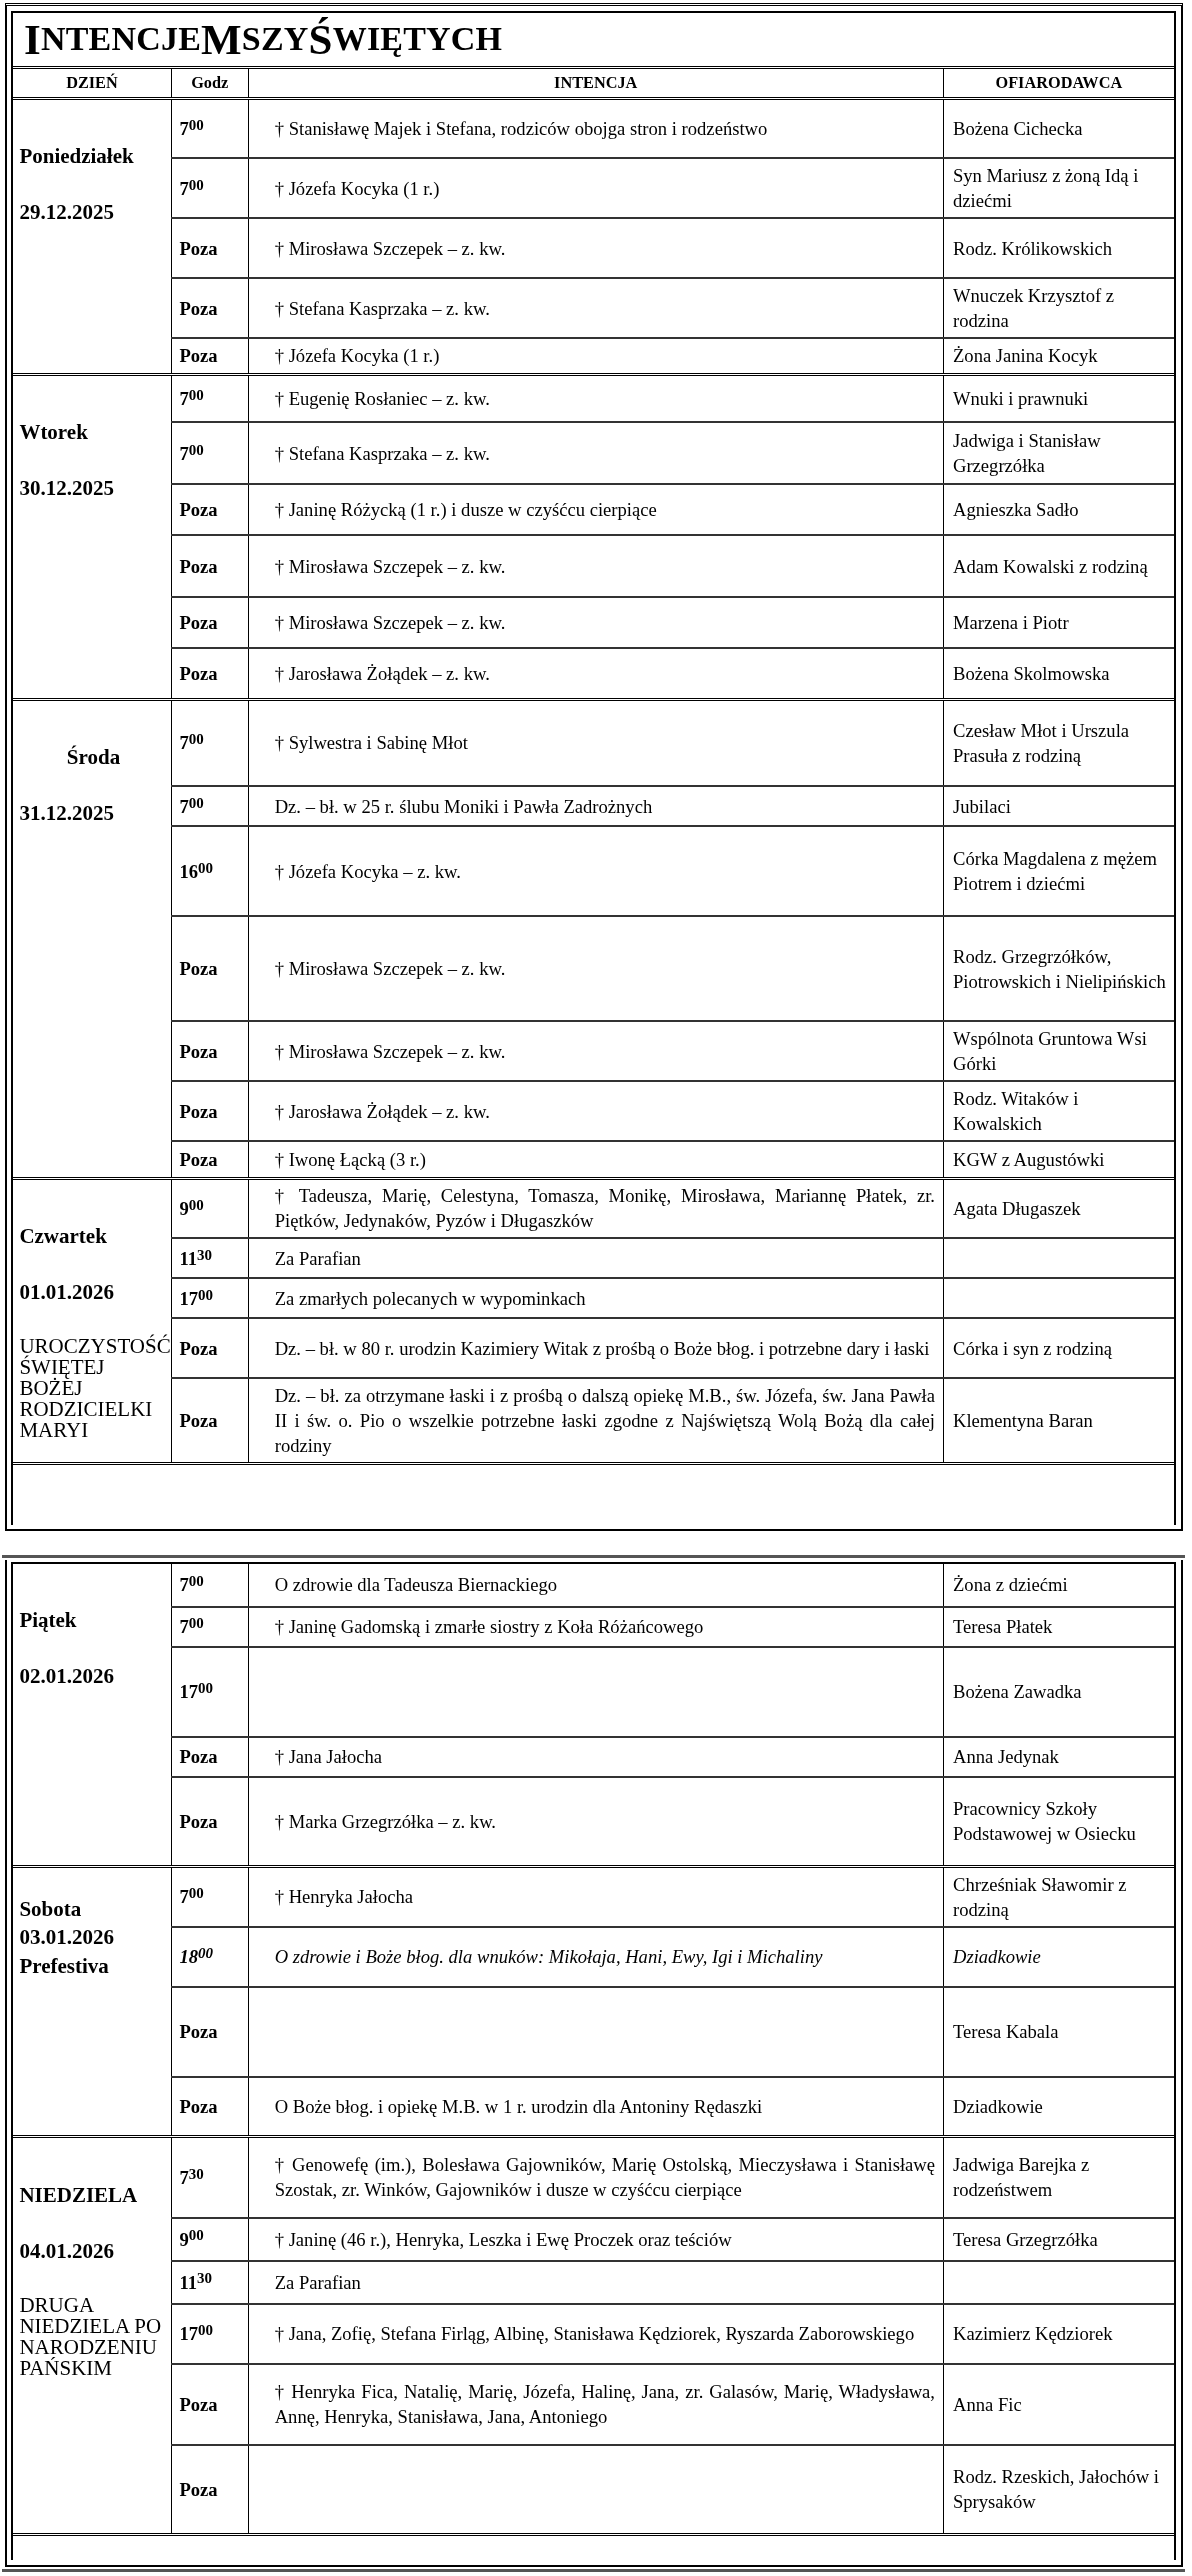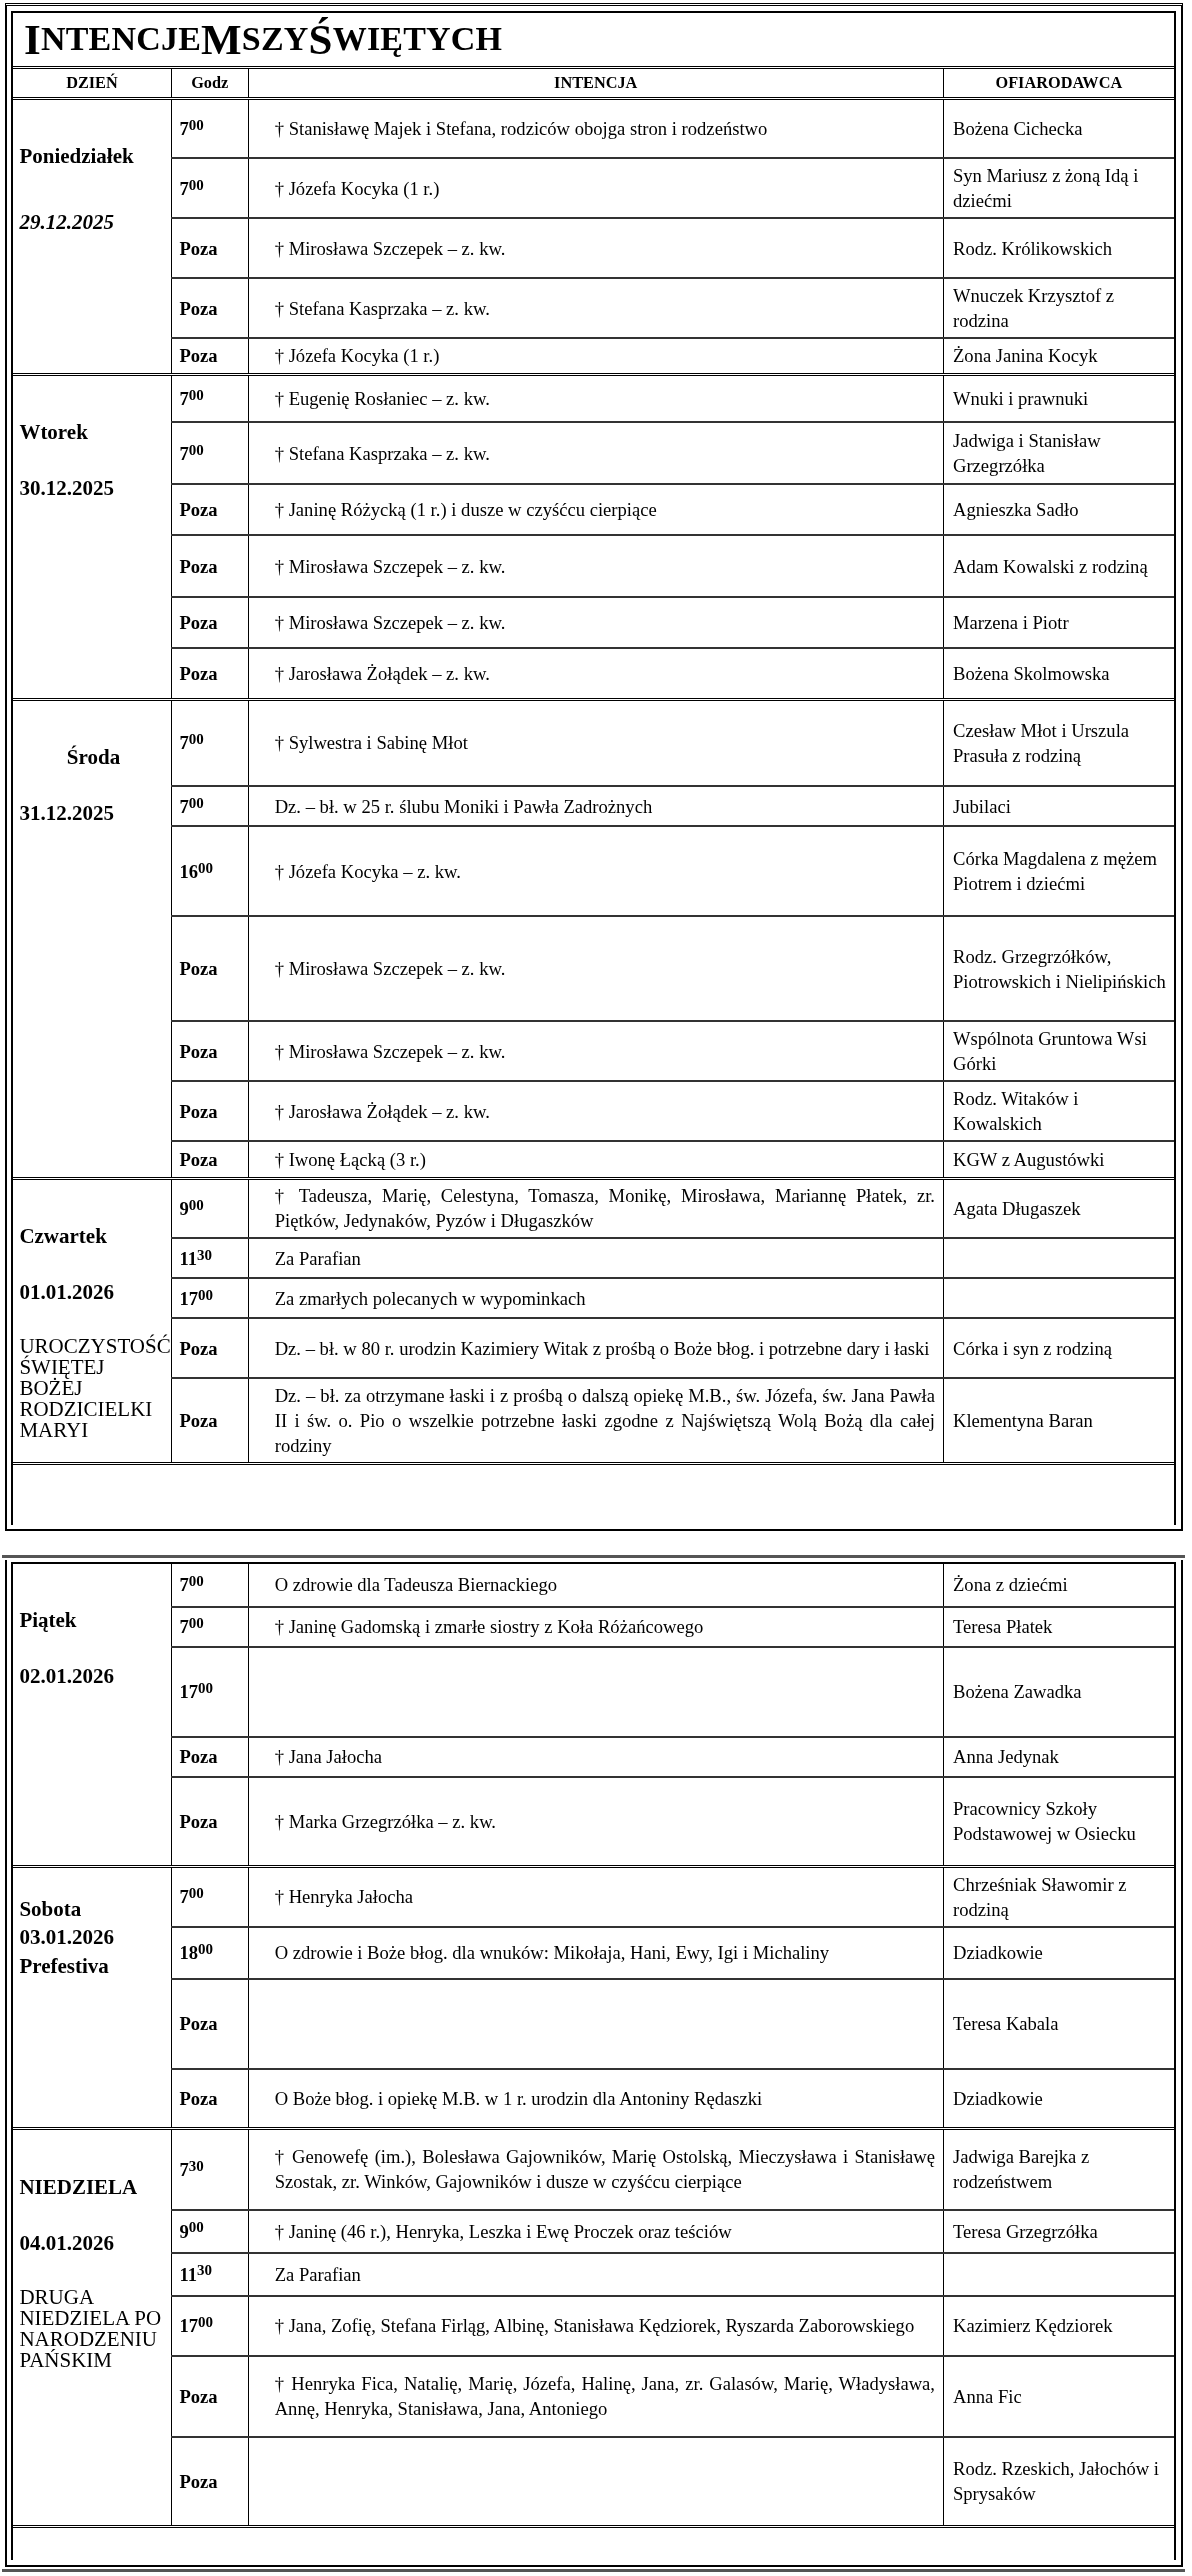--- a/index.html
+++ b/index.html
@@ -54,21 +54,21 @@
           <th>DZIEŃ</th>
           <th>Godz</th>
           <th>INTENCJA</th>
           <th>OFIARODAWCA</th>
         </tr>
       </thead>
       <tbody id="tbody-1">
           <tr style="height: 60px;">
             <td class="day" rowspan="5">
               <div class="day-name" style="margin-top: 34px;">Poniedziałek</div>
-              <div class="day-date" style="margin-top: 41px; font-style: italic;">29.12.2025</div>
+              <div class="day-date" style="margin-top: 31px;">29.12.2025</div>
             </td>
             <td class="hour"><span>7</span><sup>00</sup></td>
             <td class="int">† Stanisławę Majek i Stefana, rodziców obojga stron i rodzeństwo</td>
             <td class="don">Bożena Cichecka</td>
           </tr>
           <tr style="height: 60px;">
             <td class="hour"><span>7</span><sup>00</sup></td>
             <td class="int">† Józefa Kocyka (1 r.)</td>
             <td class="don">Syn Mariusz z żoną Idą i dziećmi</td>
           </tr>
@@ -237,21 +237,21 @@
           <tr style="height: 60px;">
             <td class="day" rowspan="4">
               <div class="day-name" style="margin-top: 18.6px;">Sobota</div>
               <div class="day-date" style="margin-top: 3.1px;">03.01.2026</div>
               <div class="day-date" style="margin-top: 3.1px;">Prefestiva</div>
             </td>
             <td class="hour"><span>7</span><sup>00</sup></td>
             <td class="int">† Henryka Jałocha</td>
             <td class="don">Chrześniak Sławomir z rodziną</td>
           </tr>
-          <tr style="height: 52px;">
+          <tr style="height: 60px; font-style: italic;">
             <td class="hour"><span>18</span><sup>00</sup></td>
             <td class="int">O zdrowie i Boże błog. dla wnuków: Mikołaja, Hani, Ewy, Igi i Michaliny</td>
             <td class="don">Dziadkowie</td>
           </tr>
           <tr style="height: 90px;">
             <td class="hour"><span>Poza</span></td>
             <td class="int"></td>
             <td class="don">Teresa Kabala</td>
           </tr>
           <tr class="last" style="height: 60px;">

